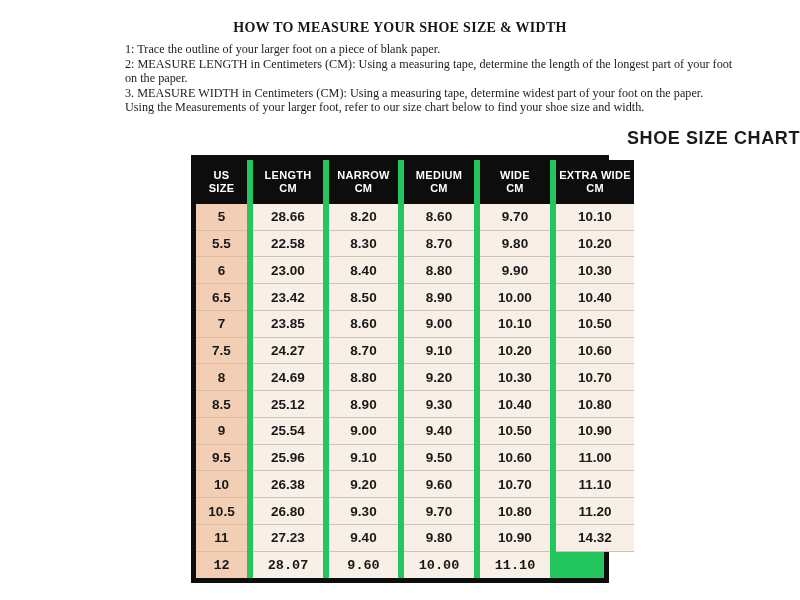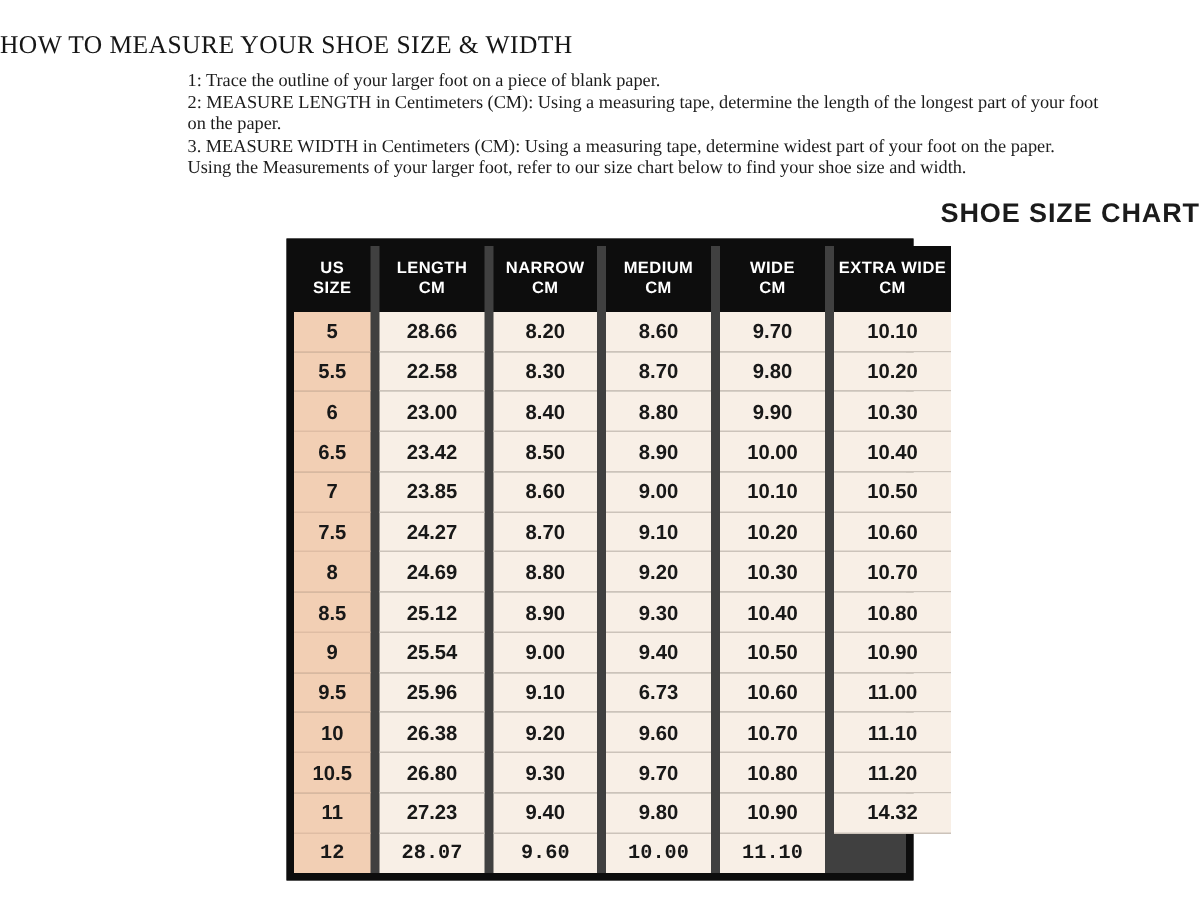--- a/index.html
+++ b/index.html
@@ -3,40 +3,40 @@
 <meta charset="utf-8">
 <style>
   html,body{margin:0;padding:0;}
   body{
     width:800px;height:600px;background:#ffffff;overflow:hidden;
     font-family:"Liberation Serif",serif;color:#1c1c1c;
   }
   .doc{width:800px;height:600px;position:relative;}
 
   .page-title{
-    margin:20px 0 4px 0;
-    font-family:"Liberation Serif",serif;font-weight:normal;
-    font-size:17px;letter-spacing:.3px;color:#161616;
+    margin:20px 0 4px 0;text-align:center;
+    font-family:"Liberation Serif",serif;font-weight:bold;
+    font-size:14px;letter-spacing:.3px;color:#161616;
   }
 
   .instructions{margin:6px 0 0 125px;}
   .instructions p{
     margin:0;white-space:nowrap;
     font-size:12.2px;line-height:14.6px;color:#1c1c1c;
   }
 
   .chart-heading{
     margin:13px 0 6px 0;text-align:right;
     font-family:"Liberation Sans",sans-serif;font-weight:bold;
     font-size:18px;letter-spacing:.6px;color:#1b1b1b;
   }
 
   .size-table{
     width:408px;margin:0 auto;
-    background:#404040;border:5px solid #0d0d0d;
+    background:#22c55e;border:5px solid #0d0d0d;
     display:grid;
     grid-template-columns:51px 70px 69px 70px 70px 78px;
     grid-template-rows:44px repeat(14,26.75px);
     column-gap:6px;row-gap:0;
   }
   .th{
     background:#0d0d0d;color:#ffffff;
     font-family:"Liberation Sans",sans-serif;font-weight:bold;
     font-size:11px;line-height:13px;letter-spacing:.3px;
     display:flex;align-items:center;justify-content:center;
@@ -132,21 +132,21 @@
       <div class="td">10.80</div>
       <div class="td c0">9</div>
       <div class="td">25.54</div>
       <div class="td">9.00</div>
       <div class="td">9.40</div>
       <div class="td">10.50</div>
       <div class="td">10.90</div>
       <div class="td c0">9.5</div>
       <div class="td">25.96</div>
       <div class="td">9.10</div>
-      <div class="td">6.73</div>
+      <div class="td">9.50</div>
       <div class="td">10.60</div>
       <div class="td">11.00</div>
       <div class="td c0">10</div>
       <div class="td">26.38</div>
       <div class="td">9.20</div>
       <div class="td">9.60</div>
       <div class="td">10.70</div>
       <div class="td">11.10</div>
       <div class="td c0">10.5</div>
       <div class="td">26.80</div>

